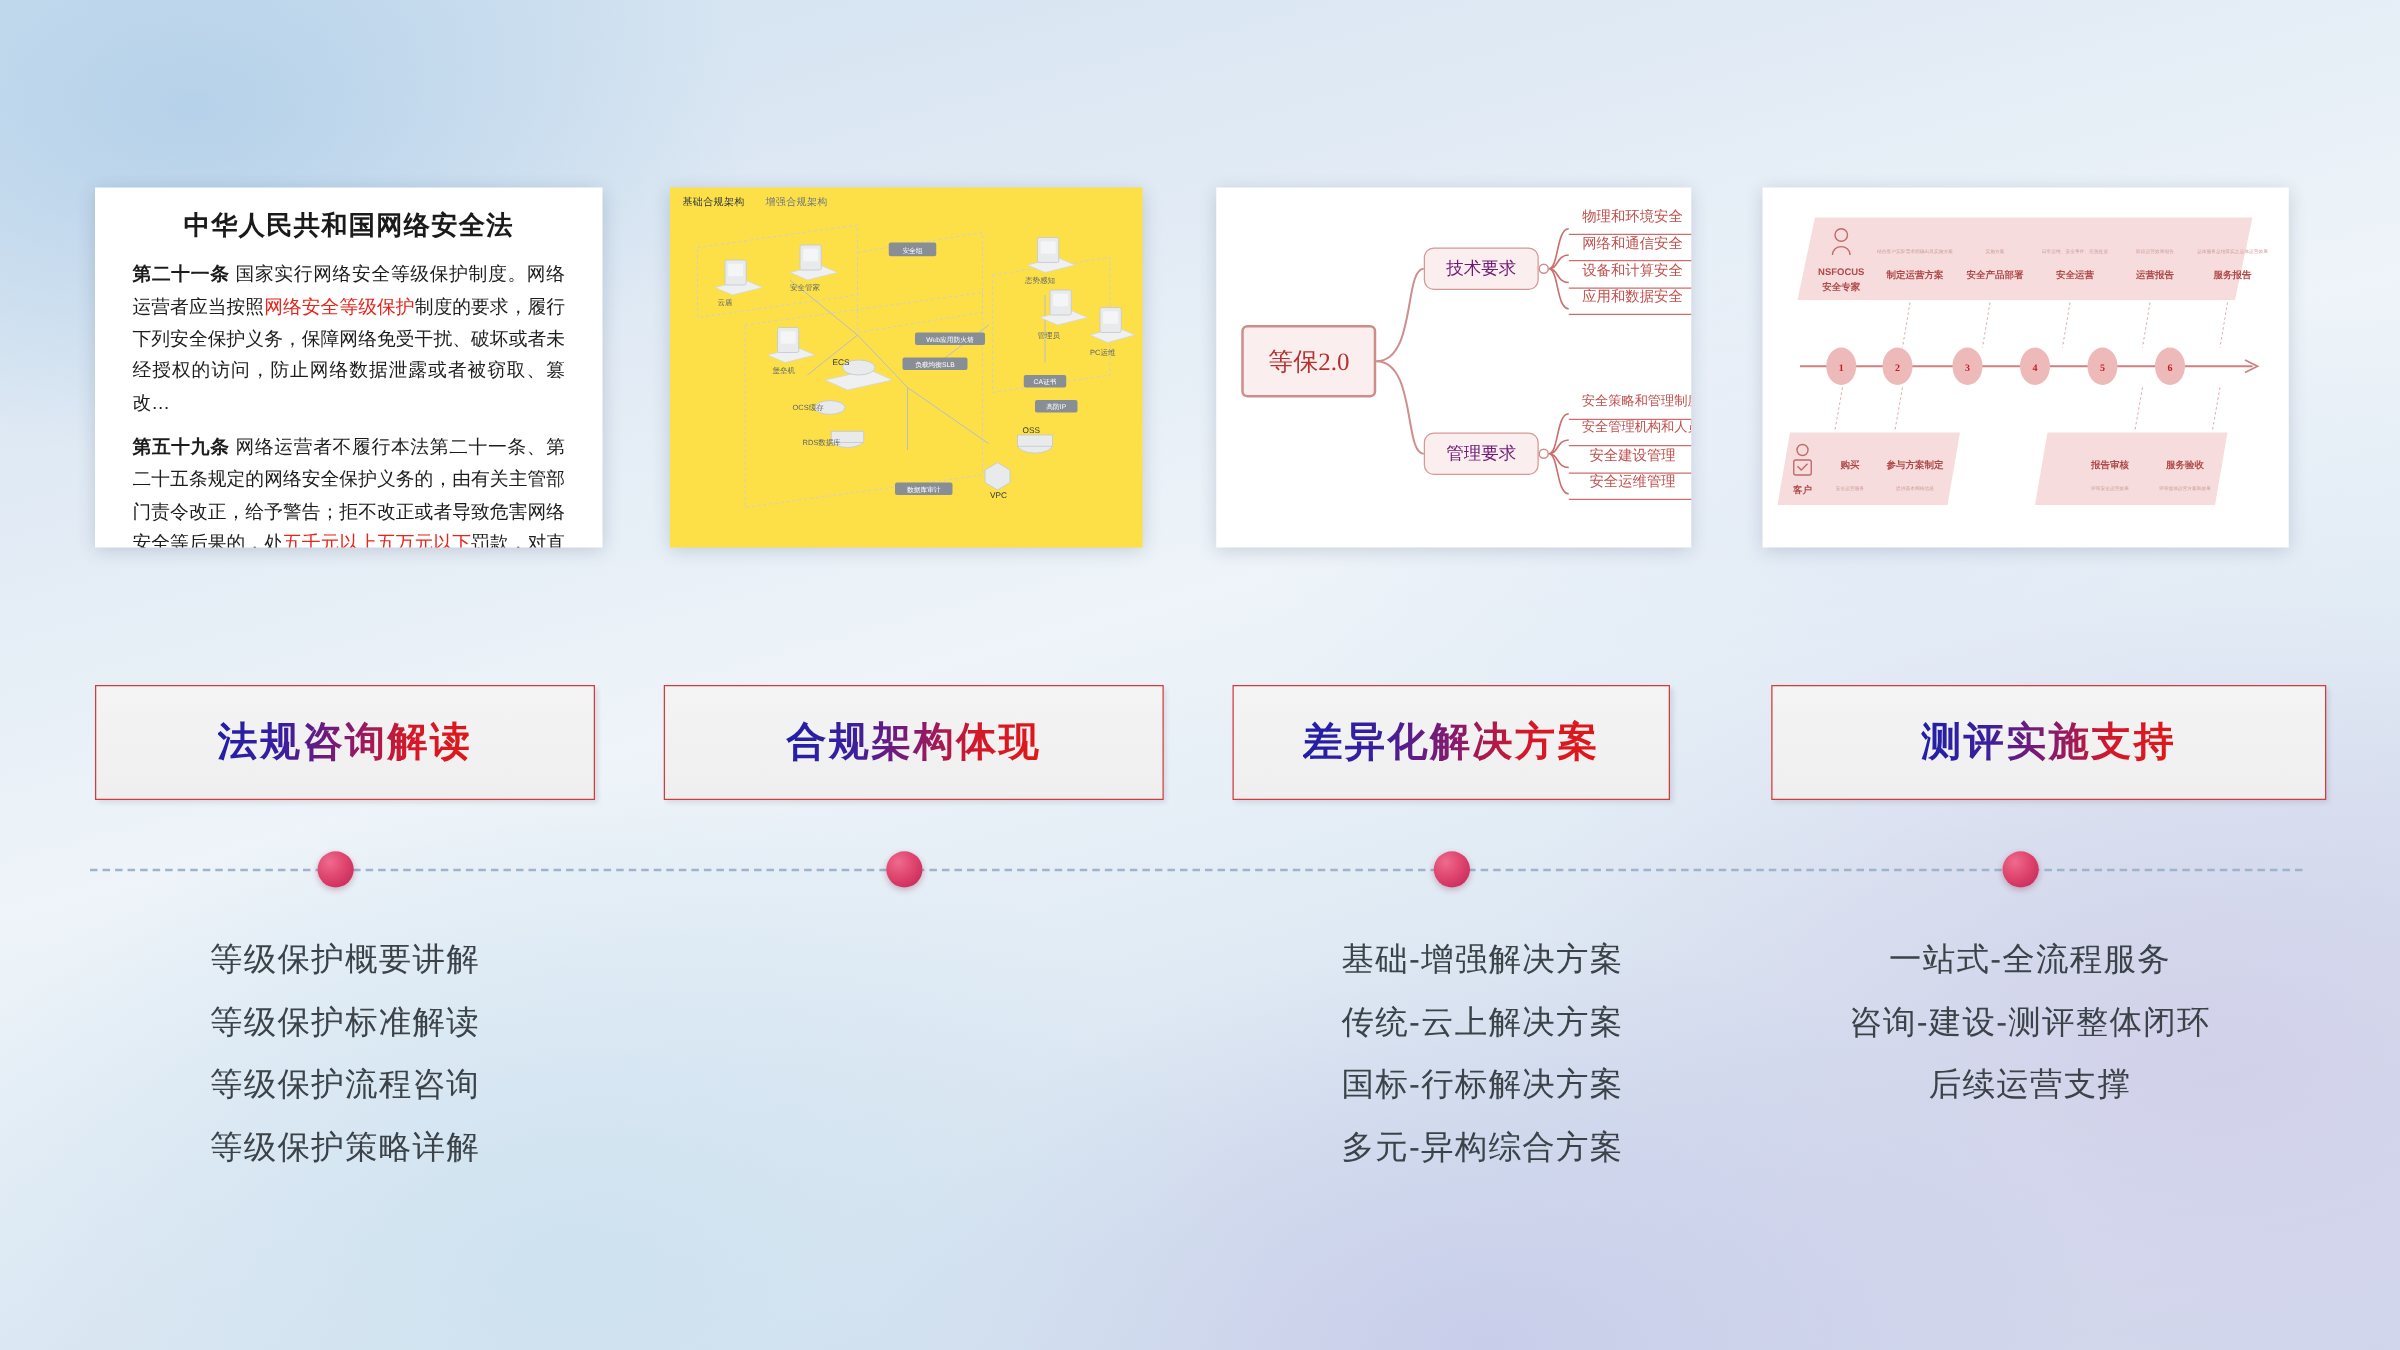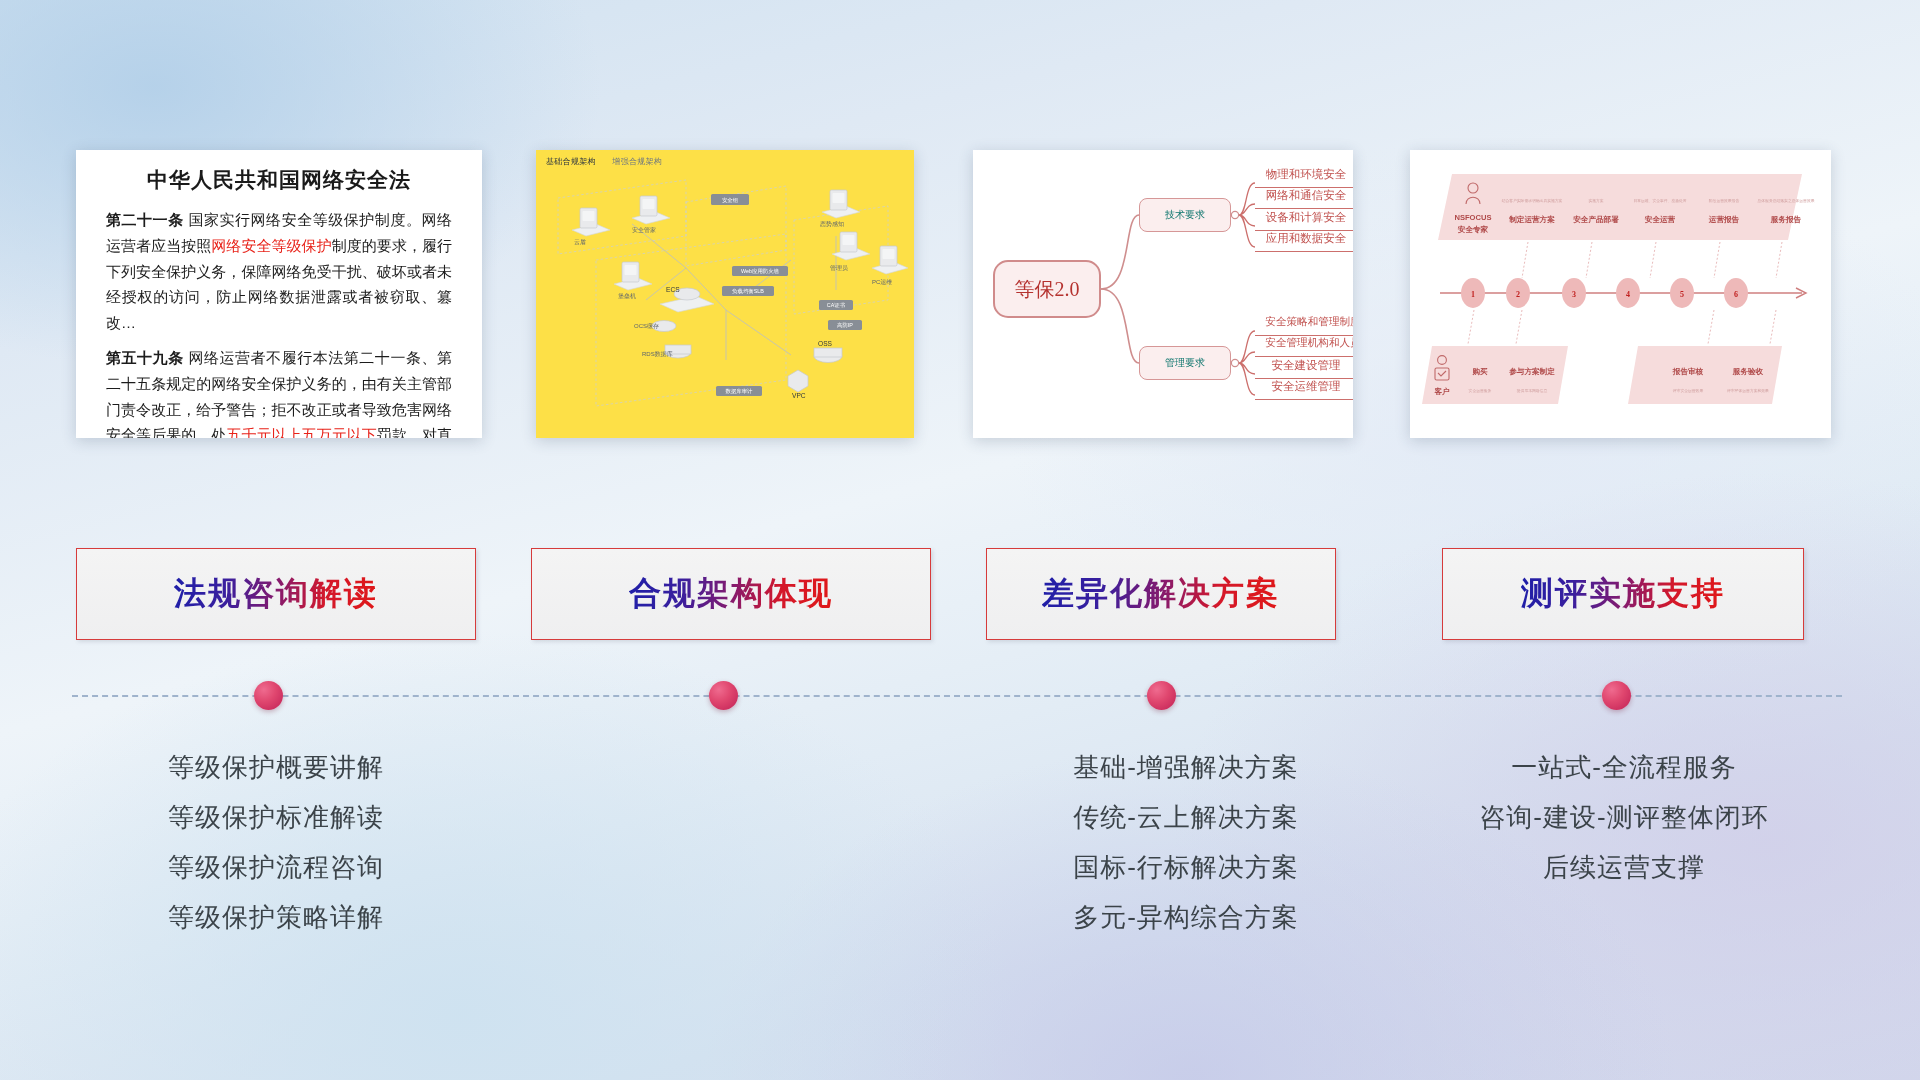--- a/index.html
+++ b/index.html
@@ -52,29 +52,29 @@
   .chiptext { fill:#fff; font-size:5.4px; font-family:"Liberation Sans",sans-serif; }
   .dashbox { fill:none; stroke:#c9ced6; stroke-width:.7; stroke-dasharray:2.5 2.2; }
   .link { stroke:#b9bec6; stroke-width:.8; fill:none; }
   .lbl { fill:#5d646d; font-size:6px; font-family:"Liberation Sans",sans-serif; }
   .lbl-d { fill:#30363d; font-size:6.6px; font-family:"Liberation Sans",sans-serif; }
 
   
   .mm { position:absolute; inset:0; }
   .mm-root {
     position:absolute; left:20px; top:110px; width:108px; height:58px;
-    background:#fbeeee; border:2.5px solid #d08b8b; border-radius:15px;
+    background:#fbeeee; border:2.5px solid #d08b8b; border-radius:5px;
     display:flex; align-items:center; justify-content:center;
     color:#b5322f; font-size:20px; font-family:"Liberation Serif",serif;
   }
   .mm-node {
     position:absolute; width:92px; height:34px; background:#fbeeee;
     border:1.8px solid #d69797; border-radius:8px;
     display:flex; align-items:center; justify-content:center;
-    color:#0f766e; font-size:10px; font-family:"Liberation Serif",serif;
+    color:#701a75; font-size:14px; font-family:"Liberation Serif",serif;
   }
   #mm-tech { left:166px; top:48px; }
   #mm-mgmt { left:166px; top:196px; }
   .mm-leaf {
     position:absolute; left:282px; width:102px; height:24px;
     color:#c0504d; font-size:11.5px; font-family:"Liberation Serif",serif;
     text-align:center; line-height:20px;
     border-bottom:1.6px solid #cc6f6c; white-space:nowrap;
   }
   .mm-leaf.wide { width:116px; font-size:10.6px; }
@@ -102,21 +102,21 @@
   }
   .head span {
     font-size:32px; font-weight:600; letter-spacing:2px;
     background:linear-gradient(95deg,#1f1fa8 0%,#3a1f9e 26%,#8a1a6a 52%,#d4182a 74%,#e01818 100%);
     -webkit-background-clip:text; background-clip:text; color:transparent;
     font-family:"Liberation Sans","DejaVu Sans",sans-serif;
   }
   #head-1 { left:76px;   width:400px; }
   #head-2 { left:531px;  width:400px; }
   #head-3 { left:986px;  width:350px; }
-  #head-4 { left:1417px; width:362px;margin-left:25px; }
+  #head-4 { left:1417px; width:444px; }
 
   
   .rule {
     position:absolute; top:695px; left:72px; width:1770px; height:0;
     border-top:2px dashed #9fb3cc;
   }
   .knob {
     position:absolute; top:681px; width:29px; height:29px; border-radius:50%;
     background:radial-gradient(circle at 34% 30%, #ef6b8f 0%, #e0476f 42%, #c02055 100%);
     box-shadow:0 2px 5px rgba(120,30,60,.30);

